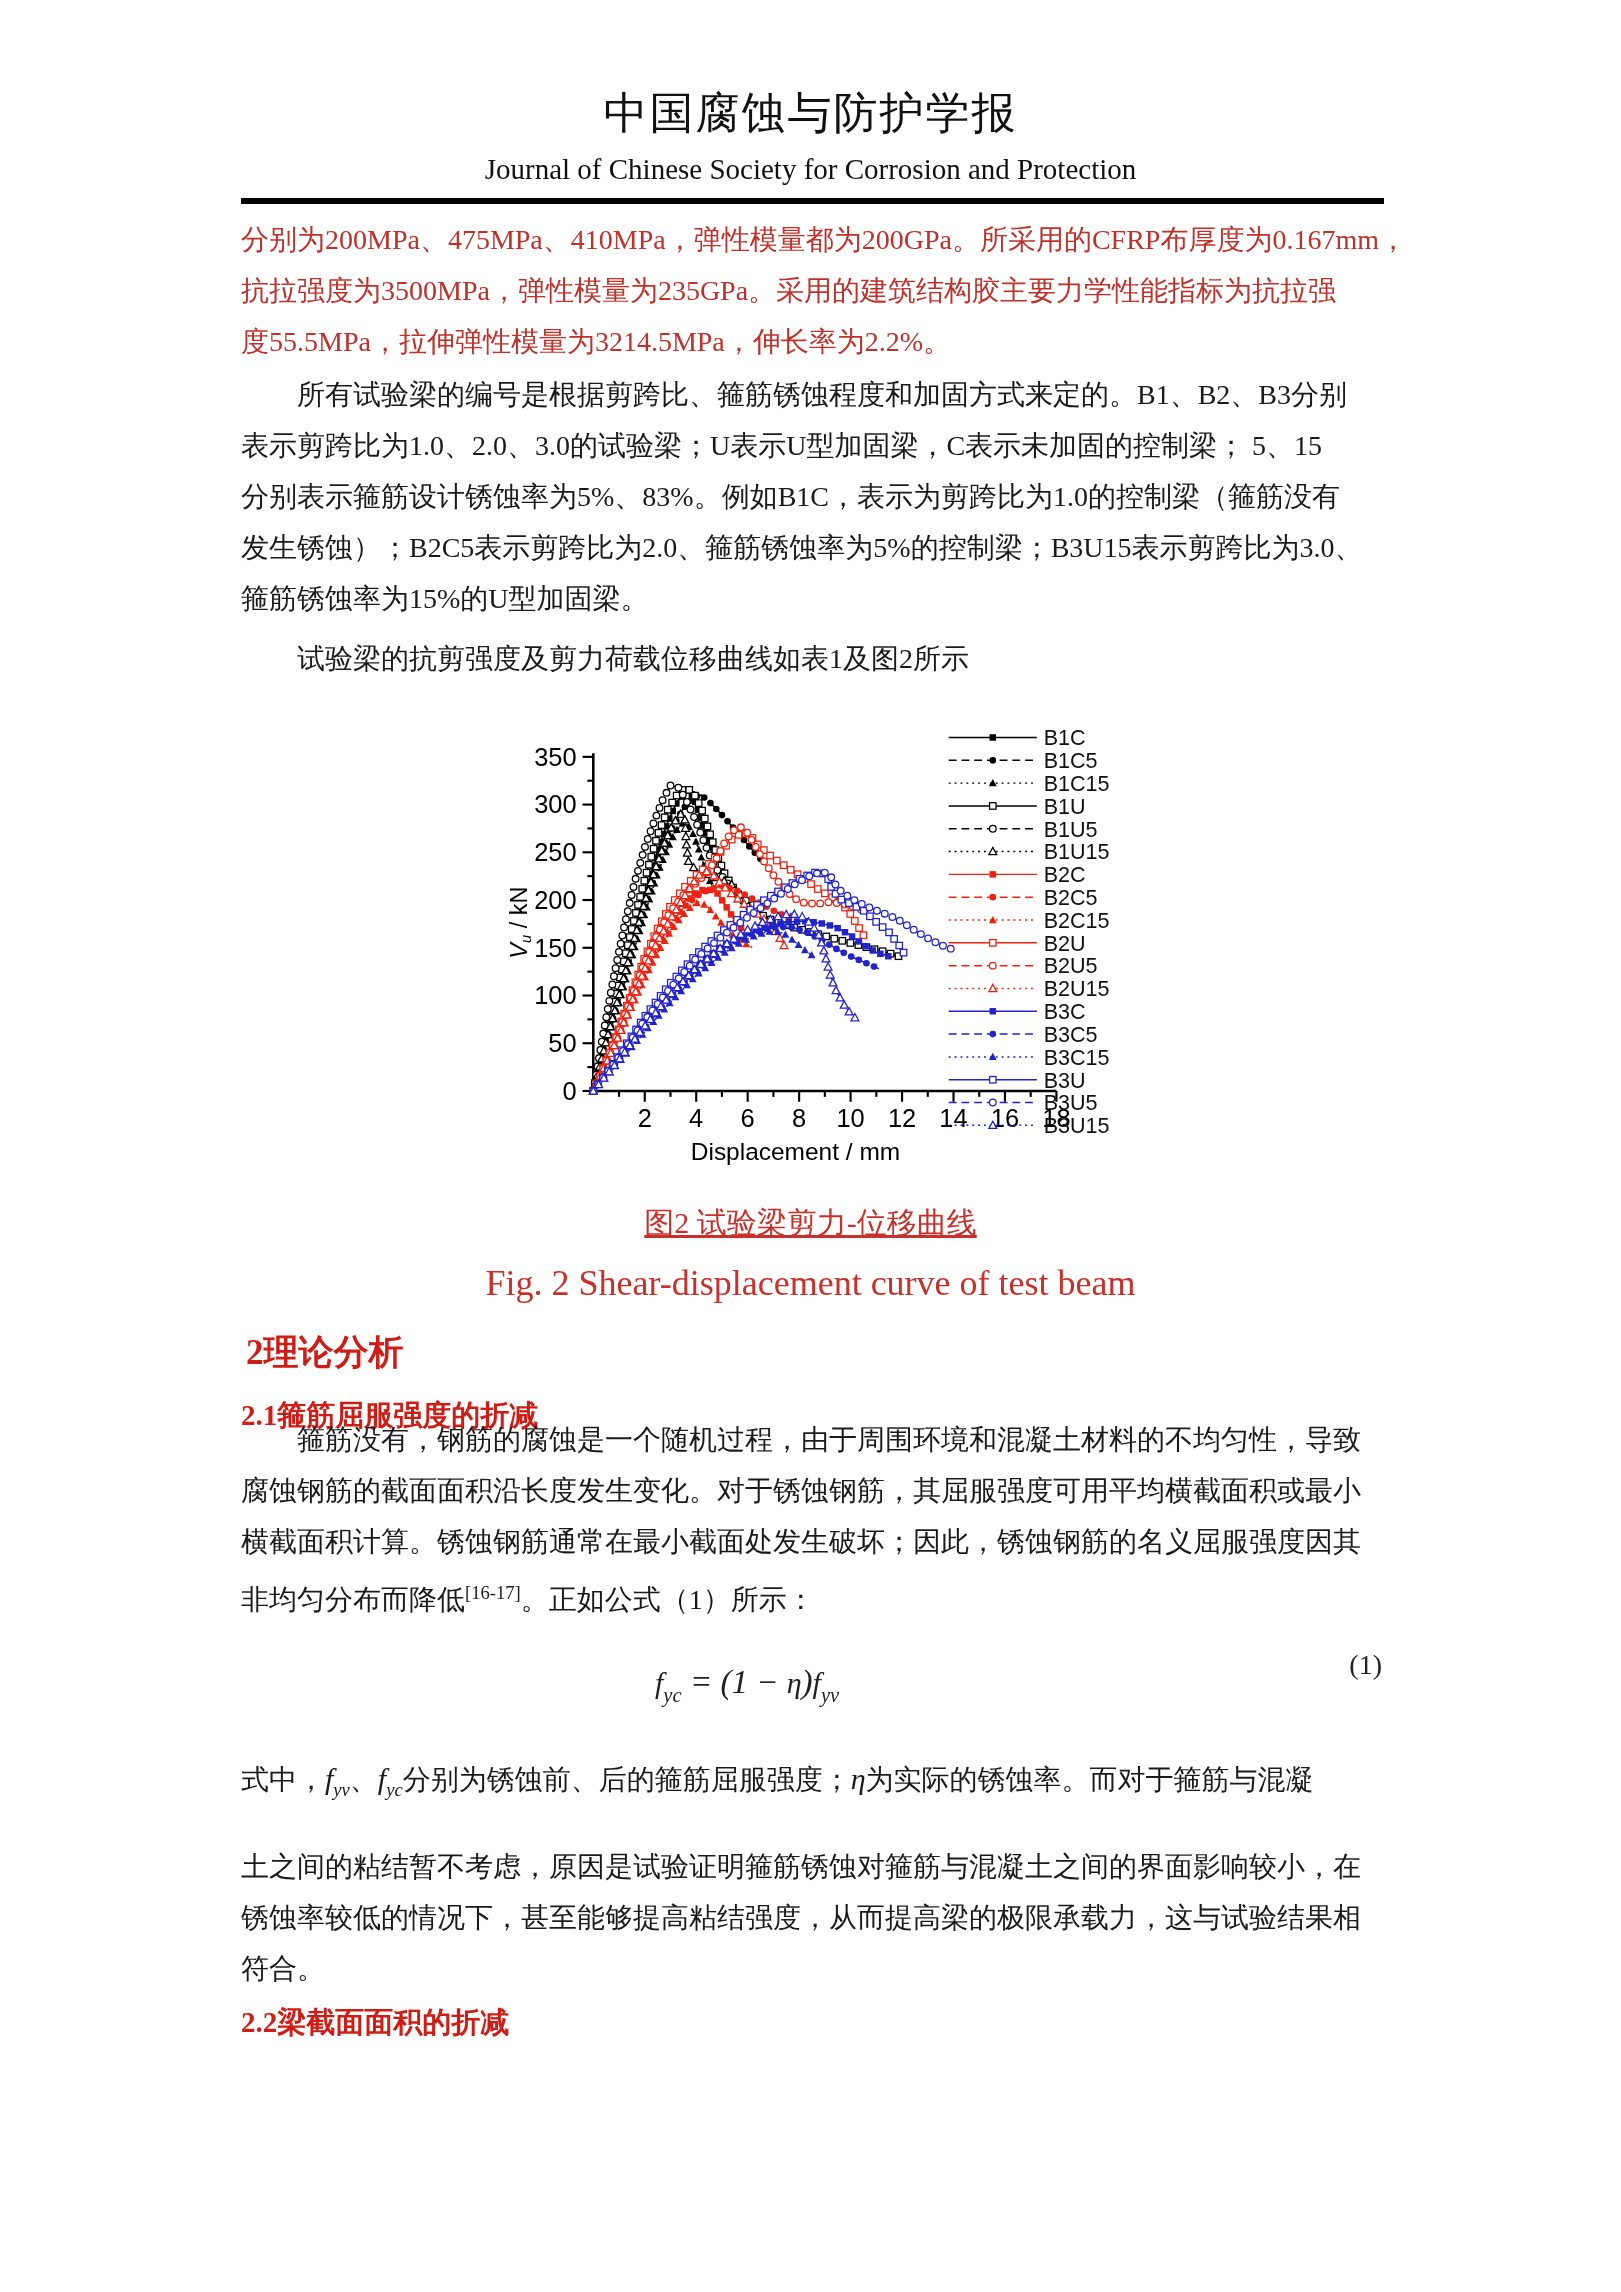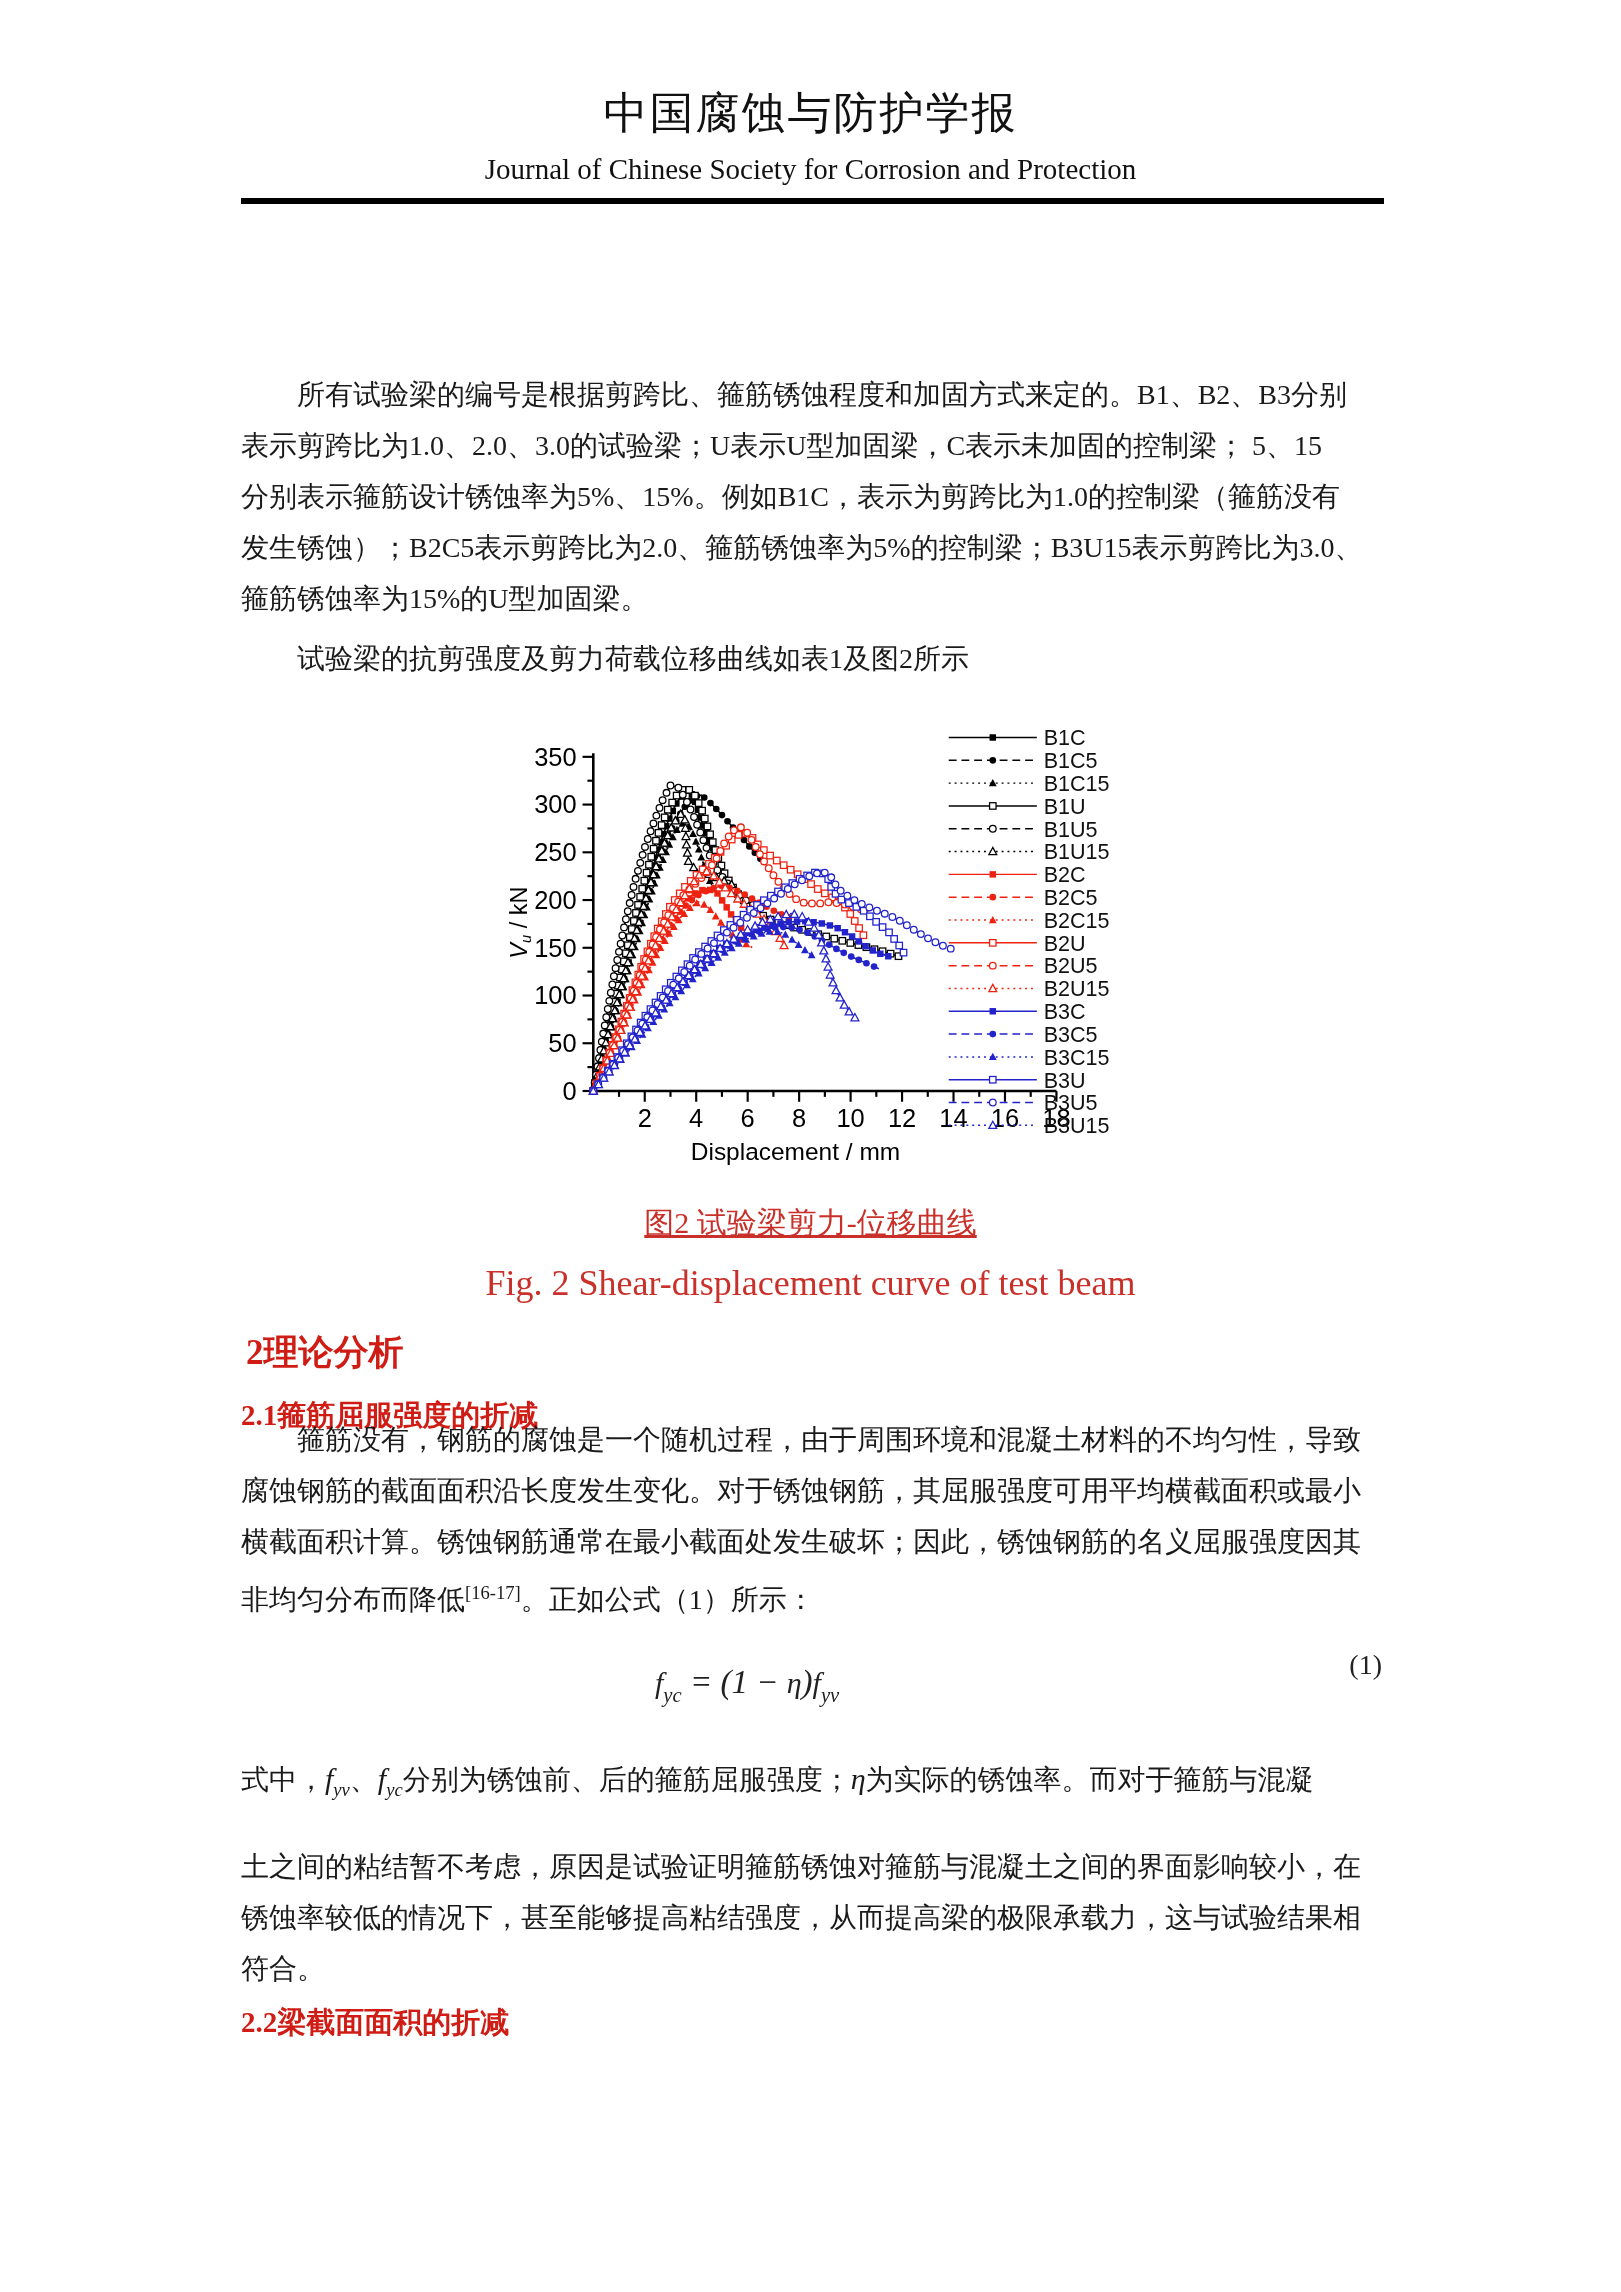--- a/index.html
+++ b/index.html
@@ -30,25 +30,30 @@
 </style>
 </head>
 <body>
 
 <div class="page">
 
   <div class="abs center title-zh">中国腐蚀与防护学报</div>
   <div class="abs center title-en">Journal of Chinese Society for Corrosion and Protection</div>
   <div class="abs rule"></div>
 
+  <div class="abs col red" style="top:214px;">
+      <div class="line">分别为200MPa、475MPa、410MPa，弹性模量都为200GPa。所采用的CFRP布厚度为0.167mm，</div>
+      <div class="line">抗拉强度为3500MPa，弹性模量为235GPa。采用的建筑结构胶主要力学性能指标为抗拉强</div>
+      <div class="line">度55.5MPa，拉伸弹性模量为3214.5MPa，伸长率为2.2%。</div>
+    </div>
 
   <div class="abs col" style="top:369px;">
       <div class="line">　　所有试验梁的编号是根据剪跨比、箍筋锈蚀程度和加固方式来定的。B1、B2、B3分别</div>
       <div class="line">表示剪跨比为1.0、2.0、3.0的试验梁；U表示U型加固梁，C表示未加固的控制梁； 5、15</div>
-      <div class="line">分别表示箍筋设计锈蚀率为5%、15%。例如B1C，表示为剪跨比为1.0的控制梁（箍筋没有</div>
+      <div class="line">分别表示箍筋设计锈蚀率为5%、83%。例如B1C，表示为剪跨比为1.0的控制梁（箍筋没有</div>
       <div class="line">发生锈蚀）；B2C5表示剪跨比为2.0、箍筋锈蚀率为5%的控制梁；B3U15表示剪跨比为3.0、</div>
       <div class="line">箍筋锈蚀率为15%的U型加固梁。</div>
     </div>
 
   <div class="abs col" style="top:633px;">
       <div class="line">　　试验梁的抗剪强度及剪力荷载位移曲线如表1及图2所示</div>
     </div>
 
   <div class="abs chart">
     <svg id="chart-svg" width="627" height="470" viewBox="0 0 640 480">

